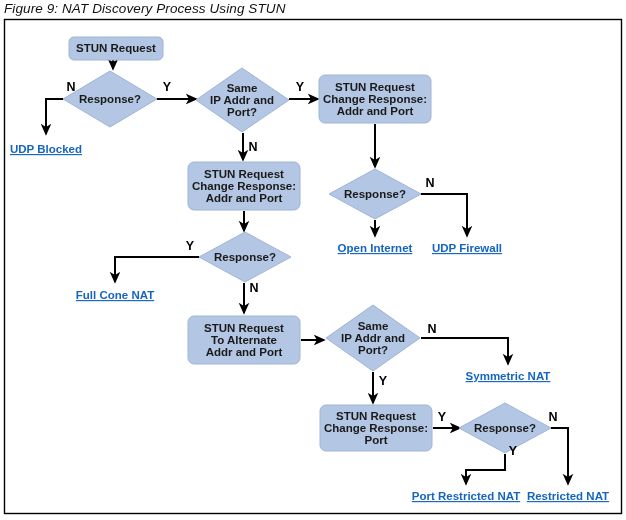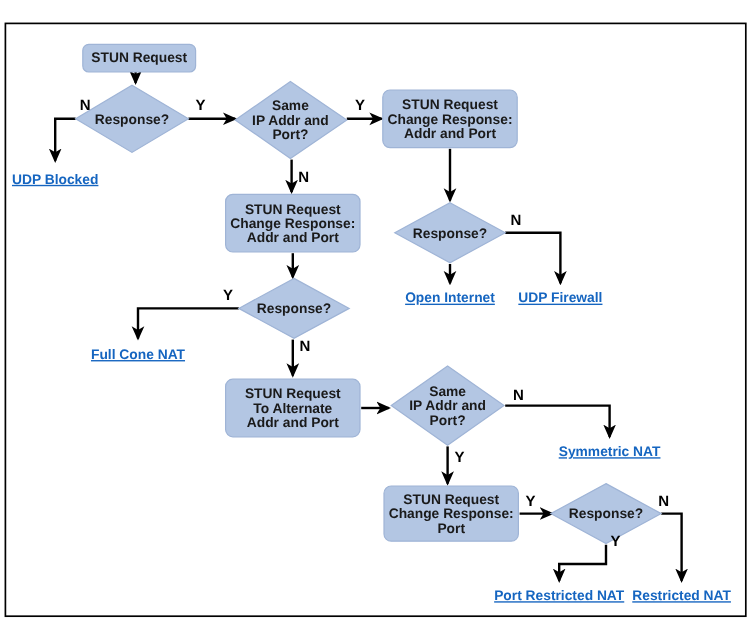--- a/index.html
+++ b/index.html
@@ -70,20 +70,21 @@
     stroke: #000000;
     stroke-width: 2;
     fill: none;
   }
 </style>
 </head>
 <body>
 
 <div id="figure-root">
 
+  <div class="fig-title">Figure 9: NAT Discovery Process Using STUN</div>
 
   <svg id="chart-svg" width="626" height="520" viewBox="0 0 626 520">
 
     <defs>
       <marker id="arrow" viewBox="0 0 10 10" refX="8.5" refY="5" markerWidth="6" markerHeight="6" orient="auto-start-reverse">
         <path d="M 0 0.6 L 10 5 L 0 9.4 L 2.6 5 Z" fill="#000000"></path>
       </marker>
     </defs>
 
     <rect x="4.5" y="19.5" width="617" height="494" fill="#ffffff" stroke="#000000" stroke-width="1.4"></rect>

